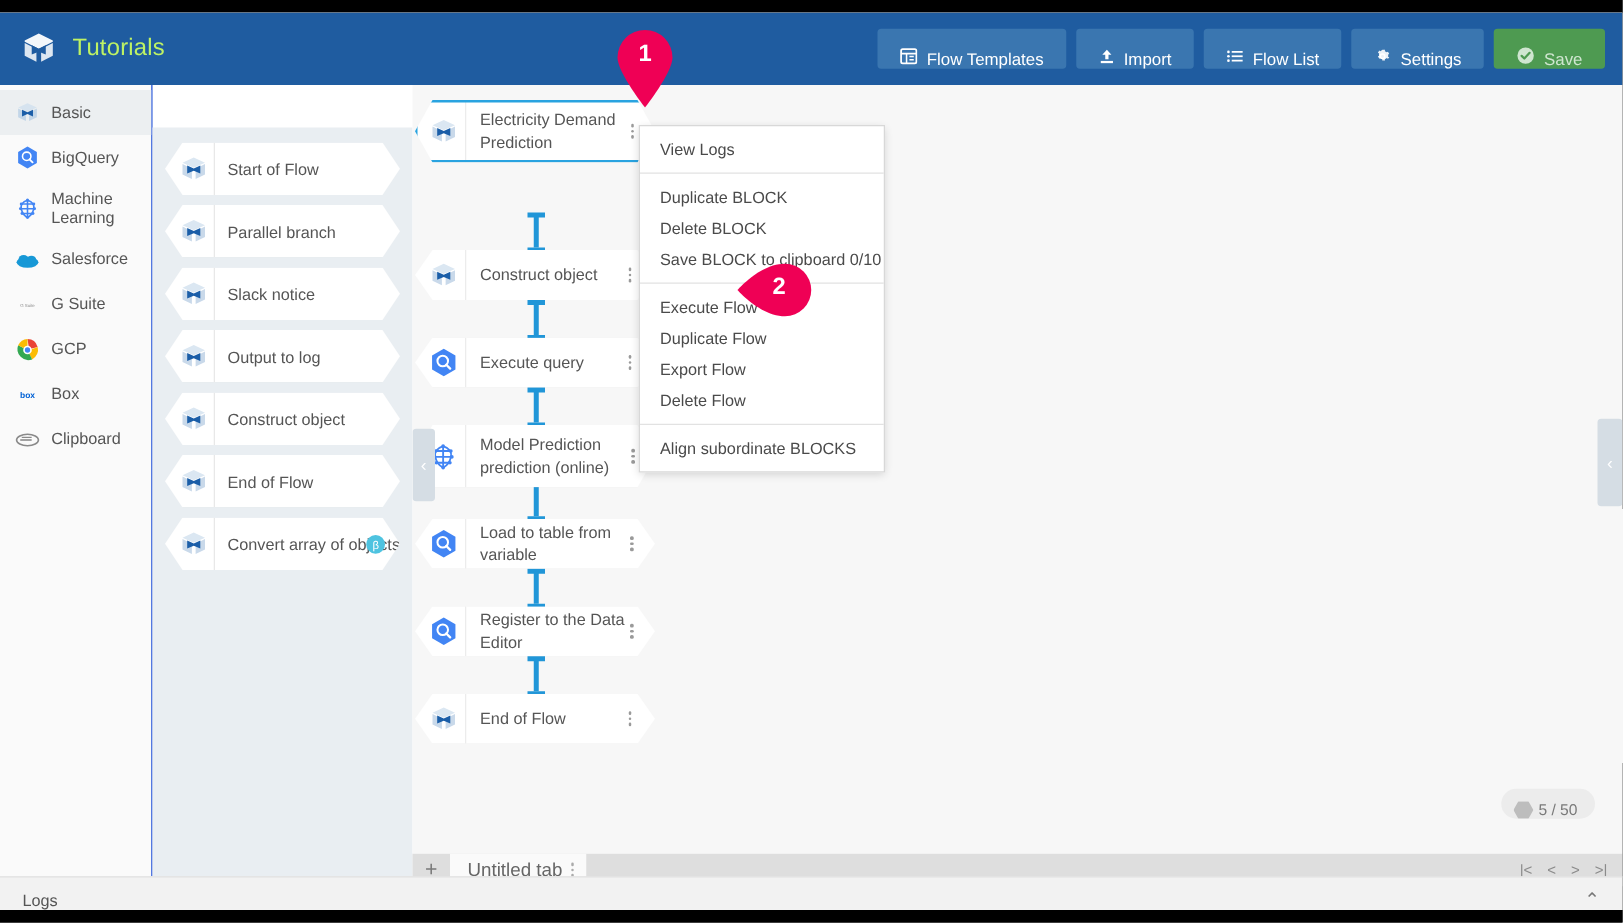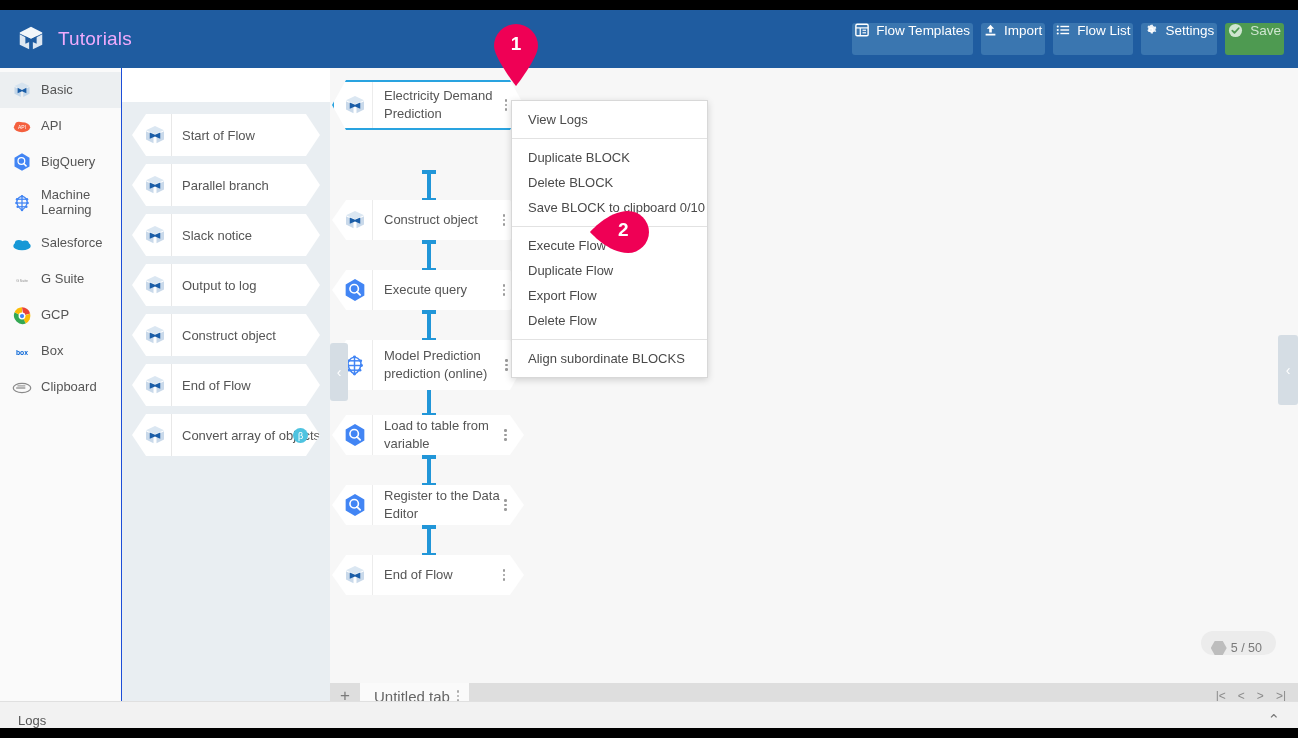--- a/index.html
+++ b/index.html
@@ -16,26 +16,26 @@
     overflow: hidden;
   }
 
   
   .header {
     position: absolute; left: 0; top: 0; width: 1298px; height: 58px;
     background: #1f5ca0;
     display: flex; align-items: center;
   }
   .logo-wrap { margin-left: 14px; width: 34px; height: 34px; display:flex; align-items:center; justify-content:center; }
-  .app-title { color: #f0abfc; font-size: 19px; margin-left: 10px; letter-spacing: .2px; }
+  .app-title { color: #bef264; font-size: 19px; margin-left: 10px; letter-spacing: .2px; }
   .header-actions { margin-left: auto; margin-right: 14px; display: flex; gap: 8px; align-items: center; }
   .hbtn {
-    height: 32px; padding: 0 3px; border-radius: 3px;
+    height: 32px; padding: 0 18px; border-radius: 3px;
     background: #3a76b0; color: #fff; font-size: 13.5px;
-    display: flex; align-items: flex-start; gap: 7px; cursor: pointer;
+    display: flex; align-items: flex-end; gap: 7px; cursor: pointer;
     border: none; white-space: nowrap;
   }
   .hbtn.save { background: #4e9a51; color: #cfe6d0; }
   .hbtn svg { flex: 0 0 auto; }
 
   
   .sidebar {
     position: absolute; left: 0; top: 58px; width: 122px; height: 633px;
     background: #fafafa; border-right: 1px solid #1d4ed8;
     padding-top: 4px;
@@ -251,30 +251,20 @@
         <svg width="20" height="20" viewBox="0 0 32 32">
             <path d="M16 4 L28 9.5 L16 15 L4 9.5 Z" fill="#d6e3ef"></path>
             <path d="M4 11 L14 16 L14 27 L4 22 Z" fill="#c3d6e8"></path>
             <path d="M28 11 L18 16 L18 27 L28 22 Z" fill="#c3d6e8"></path>
             <path d="M9 12.5 L16 15.8 L23 12.5 L23 21 L16 18 L9 21 Z" fill="#1b5ea8"></path>
           </svg>
       </span>
       <span class="side-label">Basic</span>
     </div>
 
-    <div class="side-item">
-      <span class="side-icon">
-        <svg width="20" height="20" viewBox="0 0 32 32">
-            <ellipse cx="16" cy="18" rx="13" ry="8" fill="#f4603e"></ellipse>
-            <ellipse cx="11" cy="14" rx="6" ry="5" fill="#f4603e"></ellipse>
-            <text x="16" y="21" font-size="8" fill="#fff" text-anchor="middle" font-family="Liberation Sans, sans-serif">API</text>
-          </svg>
-      </span>
-      <span class="side-label">API</span>
-    </div>
 
     <div class="side-item">
       <span class="side-icon">
         <svg width="20" height="20" viewBox="0 0 32 32">
             <path d="M16 2 L28 9 L28 23 L16 30 L4 23 L4 9 Z" fill="#4285f4"></path>
             <circle cx="15" cy="14.5" r="5.4" fill="none" stroke="#fff" stroke-width="2"></circle>
             <line x1="18.6" y1="18.3" x2="22.5" y2="22.2" stroke="#fff" stroke-width="2.4" stroke-linecap="round"></line>
           </svg>
       </span>
       <span class="side-label">BigQuery</span>

